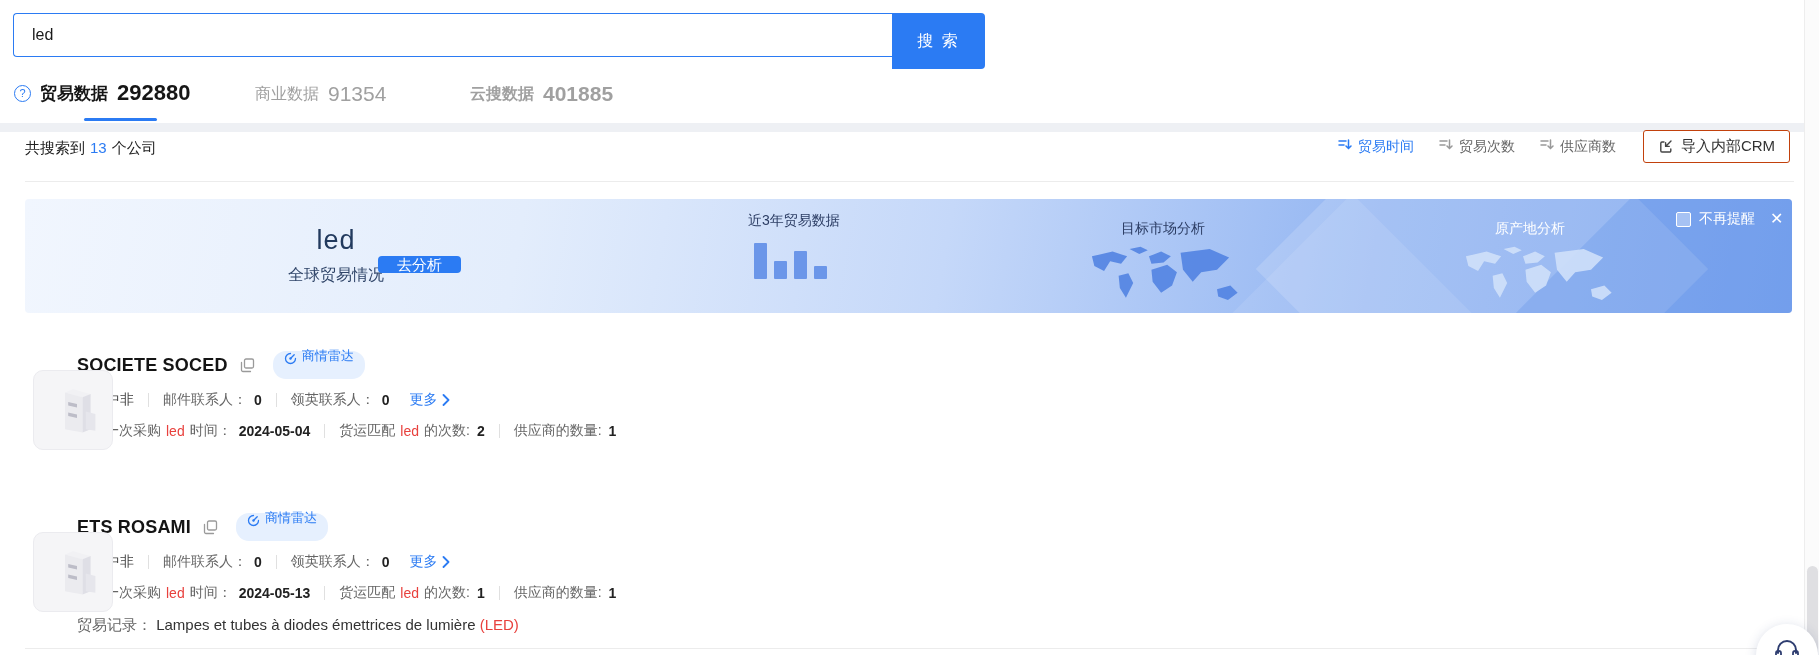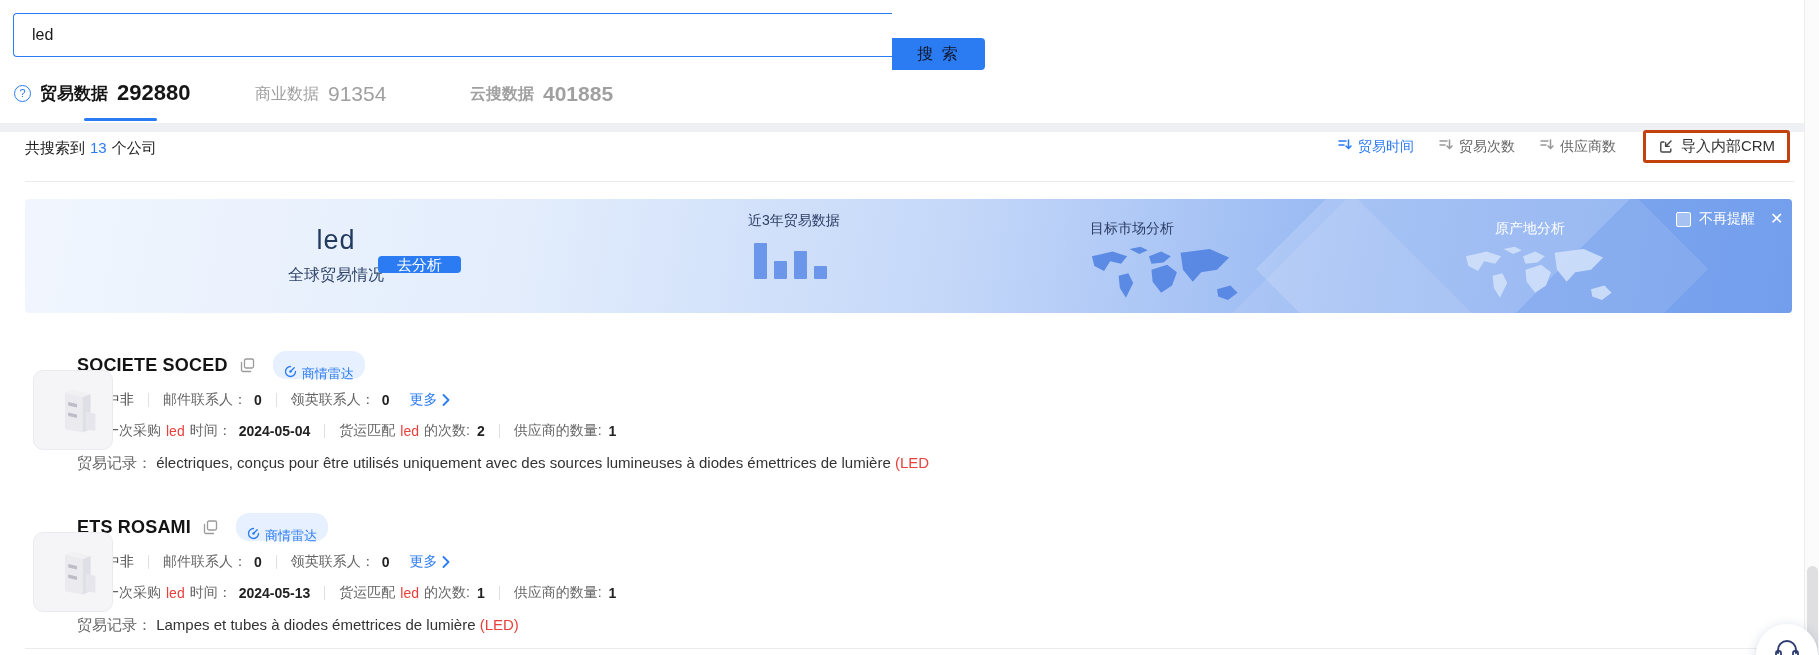--- a/index.html
+++ b/index.html
@@ -9,23 +9,23 @@
 
   
   .search-wrap { position:absolute; left:13px; top:13px; display:flex; height:44px; }
   .combo { width:879px; height:44px; border:1px solid #2b7bf3; border-right:none;
     border-radius:4px 0 0 4px; background:#fff; display:flex; align-items:center; }
   .category { width:160px; height:100%; display:flex; align-items:center;
     justify-content:space-between; padding:0 14px 0 18px; cursor:pointer;
     border-right:1px solid #ececec; font-size:14px; color:#333; }
   .query-input { flex:1; height:100%; border:none; outline:none; padding:0 18px;
     font-size:16px; color:#1a1a1a; font-family:inherit; background:transparent; }
-  .search-btn { width:93px; height:32px; background:#2b7bf3; color:#0f172a; border:none;
+  .search-btn { width:93px; height:56px; background:#2b7bf3; color:#ffffff; border:none;
     font-size:16px; letter-spacing:2px; border-radius:0 4px 4px 0; cursor:pointer;
-    font-family:inherit;margin-top:25px; }
+    font-family:inherit; }
 
   
   .tab { position:absolute; display:flex; align-items:center; gap:9px; cursor:pointer; }
   .tab-active { left:14px; top:80px; }
   .tab-active .tab-label { font-size:17px; font-weight:700; color:#161616; }
   .tab-active .tab-count { font-size:22px; font-weight:700; color:#161616; }
   .tab-idle .tab-label { font-size:16px; color:#a0a0a0; }
   .tab-idle .tab-count { font-size:21px; color:#a0a0a0; }
   .tab2 { left:255px; top:82px; }
   .tab3 { left:470px; top:82px;font-weight:bold; }
@@ -35,21 +35,21 @@
     background:#2b7bf3; border-radius:2px; }
   .gray-band { position:absolute; left:0; top:123px; width:1819px; height:9px; background:#eef0f4; }
 
   
   .found { position:absolute; left:25px; top:139px; font-size:15px; color:#222; }
   .found .cnt { color:#2b7bf3; margin:0 5px; }
   .sorts { position:absolute; left:1338px; top:138px; display:flex; gap:25px; }
   .sort-item { display:flex; align-items:flex-start; gap:6px; font-size:14px; color:#666; cursor:pointer; }
   .sort-item.active { color:#2b7bf3; }
   .crm-btn { position:absolute; left:1643px; top:130px; width:147px; height:33px;
-    background:#fff; border:3px solid #c2410c; border-radius:3px; display:flex;
+    background:#fff; border:1px solid #c2410c; border-radius:3px; display:flex;
     align-items:center; justify-content:center; gap:7px; font-size:15px; color:#333;
     cursor:pointer; font-family:inherit; }
   .head-divider { position:absolute; left:25px; top:181px; width:1769px; height:1px; background:#ececec; }
 
   
   .banner { position:absolute; left:25px; top:199px; width:1767px; height:114px;
     border-radius:4px; overflow:hidden;
     background:linear-gradient(100deg,#f1f6fe 0%,#e3edfc 28%,#c5d8f9 52%,#94b6f2 76%,#7ba4ee 100%); }
   .decor { position:absolute; pointer-events:none; }
   .decor1 { right:150px; top:-90px; width:320px; height:320px; background:rgba(255,255,255,0.16); transform:rotate(45deg); }
@@ -59,41 +59,41 @@
   .banner-key .kw { font-size:27px; color:#223a5e; font-weight:500; letter-spacing:1px; }
   .banner-key .sub { font-size:16px; color:#2f4468; margin-top:9px; }
   .go-btn { position:absolute; left:353px; top:57px; width:83px; height:17px;
     background:#2b7bf3; color:#fff; border:none; border-radius:4px; font-size:15px;
     cursor:pointer; font-family:inherit; }
   .b-label { position:absolute; font-size:14px; color:#2b3c63; }
   .chart-label { left:723px; top:13px; }
   .bars { position:absolute; left:729px; top:43px; width:86px; height:37px;
     display:flex; align-items:flex-end; gap:7px; }
   .bars .bar { width:13px; background:#6b96e9; border-radius:1px; }
-  .market-label { left:1065px; top:21px; }
+  .market-label { left:1096px; top:21px; }
   .origin-label { left:1470px; top:21px; color:#fff; }
   .map { position:absolute; top:46px; }
   .map-market { left:1056px; }
   .map-origin { left:1430px; }
   .dismiss { position:absolute; left:1651px; top:11px; display:flex; align-items:center; gap:8px; }
   .dismiss .cbx { width:15px; height:15px; border:1px solid #fff; border-radius:2px;
     background:rgba(255,255,255,0.35); cursor:pointer; }
   .dismiss .dlabel { font-size:14px; color:#fff; }
   .dismiss .close { font-size:16px; color:#fff; margin-left:7px; cursor:pointer; line-height:1; }
 
   
   .card { position:absolute; left:33px; width:1740px; }
   .card1 { top:352px; } .card2 { top:514px; }
   .logo { position:absolute; left:0; top:18px; width:80px; height:80px; background:#f5f5f7;
     border:1px solid #ebebef; border-radius:10px; display:flex; align-items:center; justify-content:center; overflow:hidden; }
   .card-body { margin-left:44px; }
   .row-name { display:flex; align-items:center; gap:10px; height:26px; }
   .cname { font-size:18px; font-weight:600; color:#141414; letter-spacing:.2px; cursor:pointer; }
   .copy-ic { display:flex; cursor:pointer; margin-left:2px; }
-  .badge { display:flex; align-items:flex-start; gap:5px; height:24px; padding:14px 11px;
+  .badge { display:flex; align-items:flex-end; gap:5px; height:24px; padding:14px 11px;
     margin-left:8px; background:#e6f0fe; border-radius:13px; color:#2b7bf3; font-size:13px; cursor:pointer; }
   .row-info, .row-stats { display:flex; align-items:center; font-size:14px; color:#666; }
   .row-info { margin-top:13px; }
   .row-stats { margin-top:13px; }
   .sep { display:inline-block; width:1px; height:14px; background:#e0e0e0; margin:0 14px; }
   .val { color:#222; font-weight:600; margin-left:7px; }
   .country { color:#444; margin-left:8px; }
   .more { display:flex; align-items:center; gap:4px; color:#2b7bf3; margin-left:20px; cursor:pointer; }
   .kw-red { color:#e8413d; margin:0 5px; }
   .row-record { margin-top:14px; font-size:15px; color:#666; }
@@ -272,24 +272,20 @@
         <span class="val">2024-05-04</span>
         <span class="sep"></span>
         <span>货运匹配</span>
         <span class="kw-red">led</span>
         <span>的次数:</span>
         <span class="val">2</span>
         <span class="sep"></span>
         <span>供应商的数量:</span>
         <span class="val">1</span>
       </div>
-      <div class="row-record">
-        <span>贸易记录：</span>
-        <span class="rec-text">électriques, conçus pour être utilisés uniquement avec des sources lumineuses à diodes émettrices de lumière </span><span class="rec-hl">(LED</span>
-      </div>
     </div>
   </div>
 
   <div class="card card2">
     <div class="logo">
       <svg width="64" height="64" viewBox="0 0 80 80">
         <polygon points="30,18 40,14 62,20 52,24" fill="#f1f1f4"></polygon>
         <polygon points="30,18 52,24 52,68 30,64" fill="#ebebef"></polygon>
         <polygon points="52,24 62,20 62,64 52,68" fill="#dfdfe6"></polygon>
         <polygon points="56,42 68,45 68,66 56,64" fill="#e6e6ec"></polygon>

